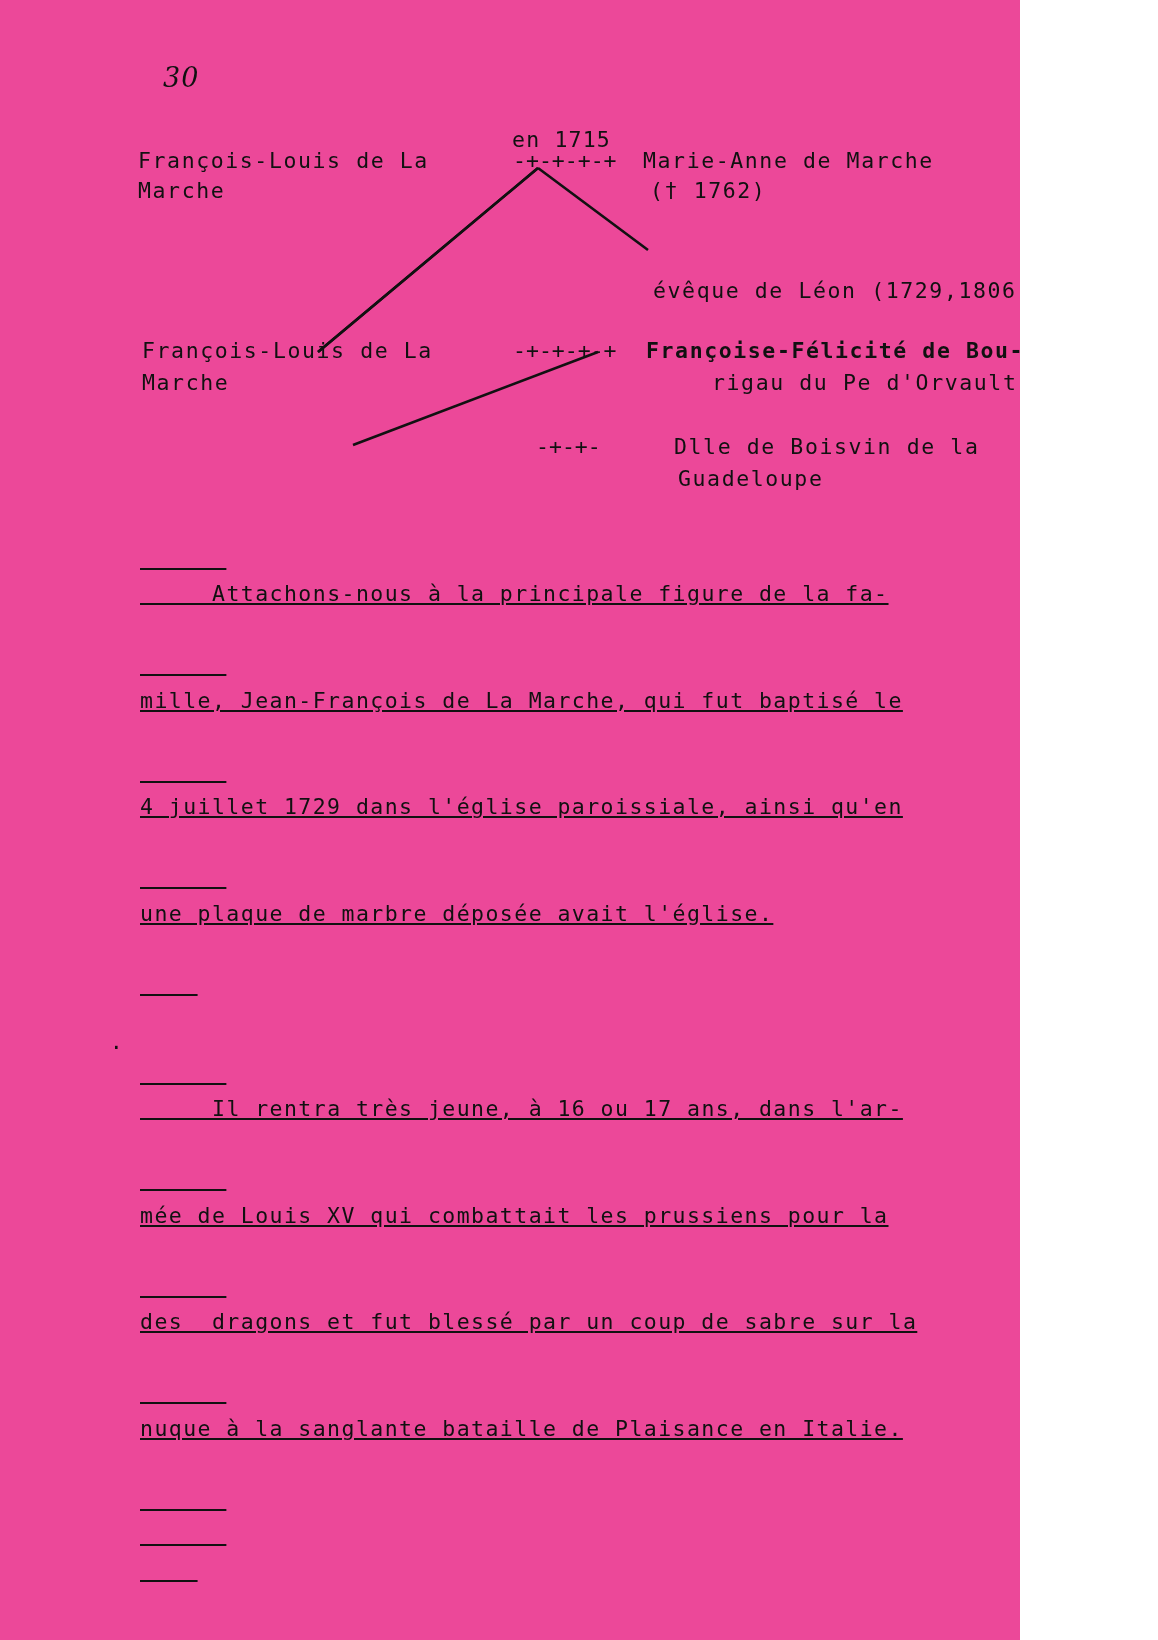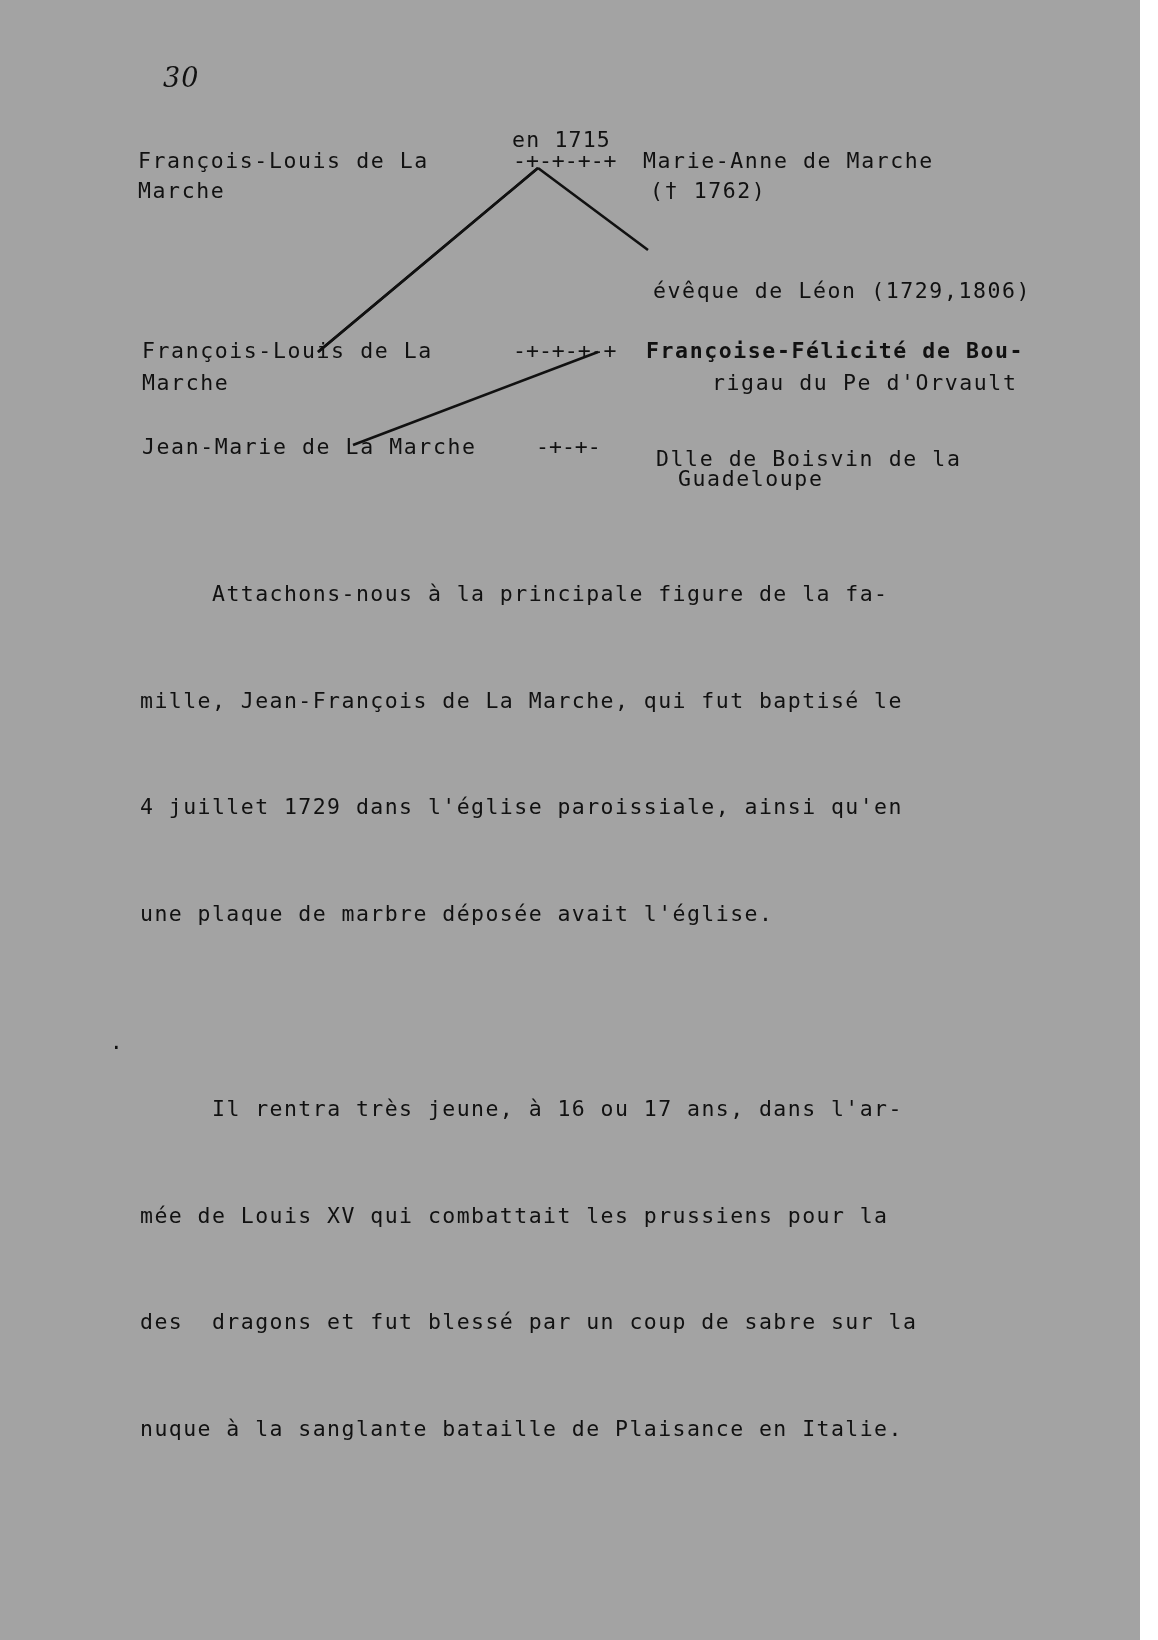--- a/index.html
+++ b/index.html
@@ -6,23 +6,23 @@
     margin: 0;
     padding: 0;
     background: #ffffff;
   }
   body {
     font-family: "DejaVu Sans Mono", monospace;
     color: #111111;
   }
   .page {
     position: relative;
-    width: 1140px;
+    width: 1020px;
     height: 1640px;
-    background: #a3a3a3;
+    background: #ec4899;
     overflow: hidden;
   }
   .page-number {
     position: absolute;
     left: 163px;
     top: 62px;
     font-family: "DejaVu Serif", serif;
     font-size: 27px;
     font-style: italic;
     letter-spacing: 1px;
@@ -62,20 +62,21 @@
     top: 505px;
     width: 960px;
   }
   .para {
     font-size: 21.5px;
     letter-spacing: 1.45px;
     line-height: 35.5px;
     margin: 0 0 18px 0;
     white-space: pre-wrap;
     text-indent: 0;
+    text-decoration: underline;
   }
   .para .ln { display: block; }
   .dot-mark {
     position: absolute;
     font-size: 21px;
   }
 </style>
 </head>
 <body>
 
@@ -101,23 +102,22 @@
     <div class="gen-line" style="left:512px; top:46px;">(† 1762)</div>
 
     <div class="gen-line" style="left:515px; top:146px;">évêque de Léon (1729,1806)</div>
 
     <div class="gen-line" style="left:4px; top:206px;">François-Louis de La</div>
     <div class="gen-line" style="left:4px; top:238px;">Marche</div>
     <div class="gen-line marriage-mark" style="left:375px; top:206px;">-+-+-+-+</div>
     <div class="gen-line" style="left:508px; top:206px;font-weight:bold;">Françoise-Félicité de Bou-</div>
     <div class="gen-line" style="left:540px; top:238px;margin-left:34px;">rigau du Pe d'Orvault</div>
 
-    <div class="gen-line" style="left:4px; top:302px;">Jean-Marie de La Marche</div>
     <div class="gen-line marriage-mark" style="left:398px; top:302px;">-+-+-</div>
-    <div class="gen-line" style="left:518px; top:302px;margin-top:12px;">Dlle de Boisvin de la</div>
+    <div class="gen-line" style="left:536px; top:302px;">Dlle de Boisvin de la</div>
     <div class="gen-line" style="left:540px; top:334px;">Guadeloupe</div>
   </div>
 
   <div class="body-text">
 
     <p class="para">
       <span class="ln">     Attachons-nous à la principale figure de la fa-</span>
       <span class="ln">mille, Jean-François de La Marche, qui fut baptisé le</span>
       <span class="ln">4 juillet 1729 dans l'église paroissiale, ainsi qu'en</span>
       <span class="ln">une plaque de marbre déposée avait l'église.</span>

